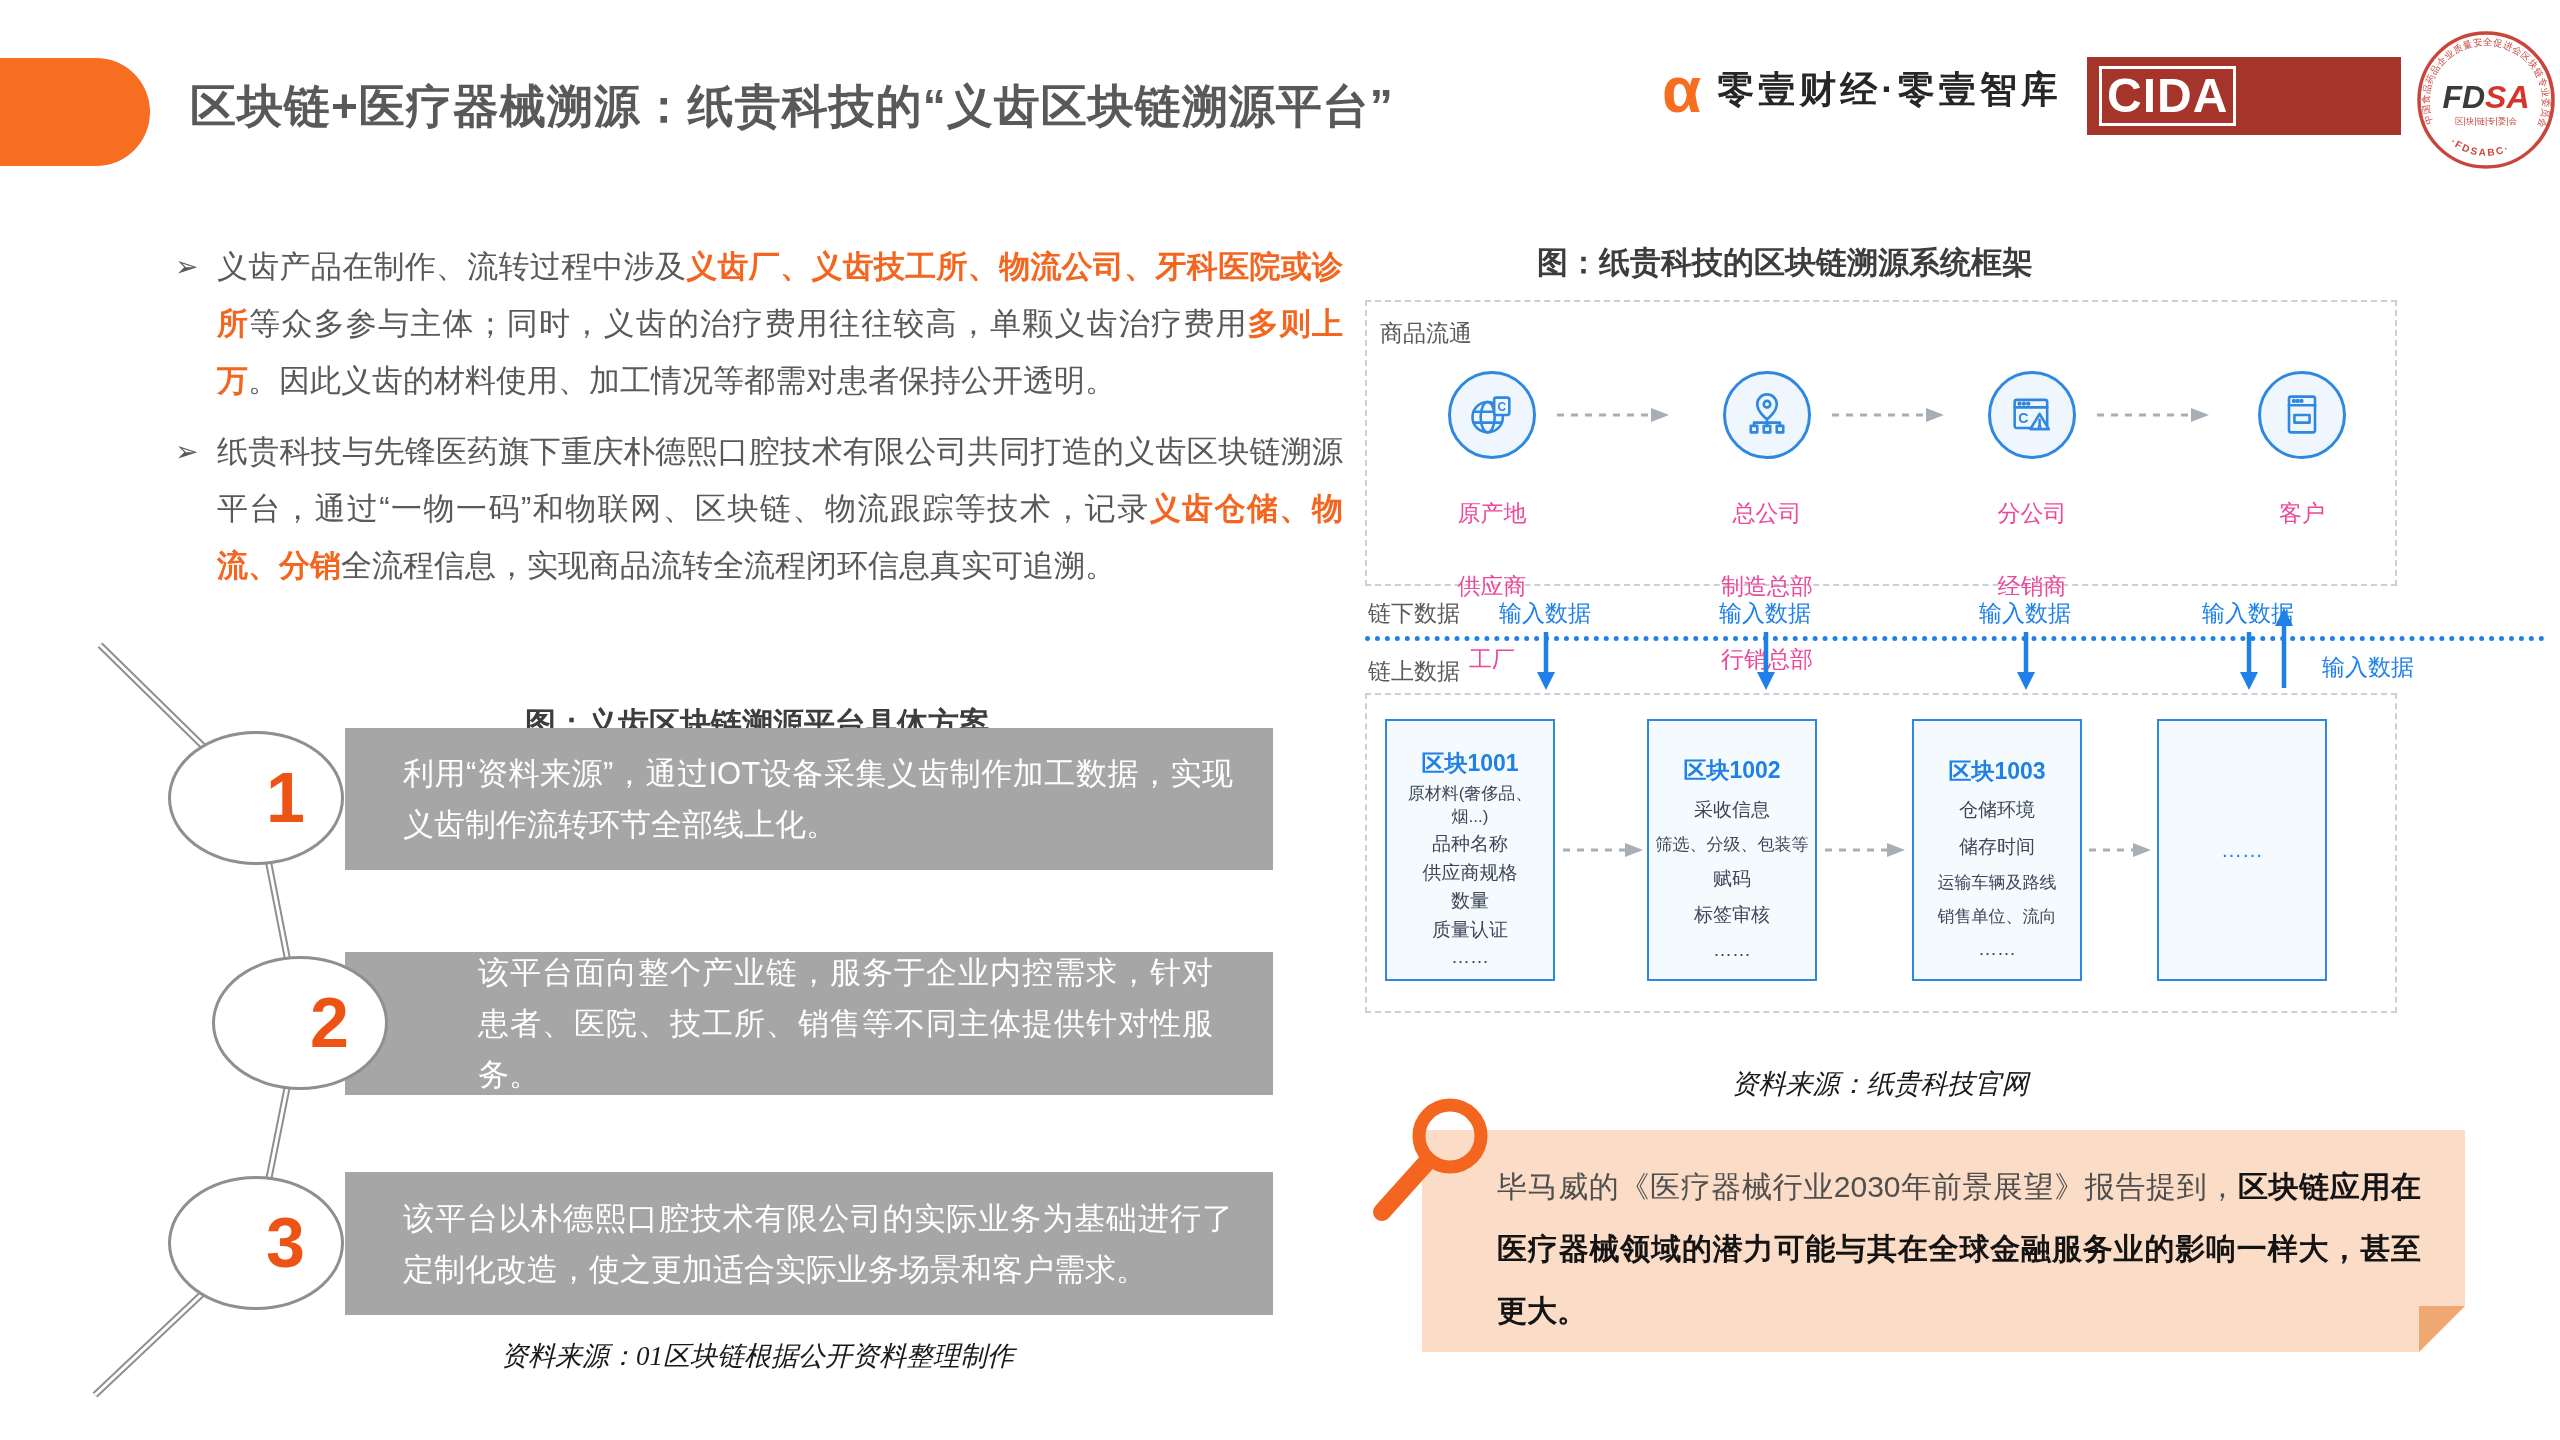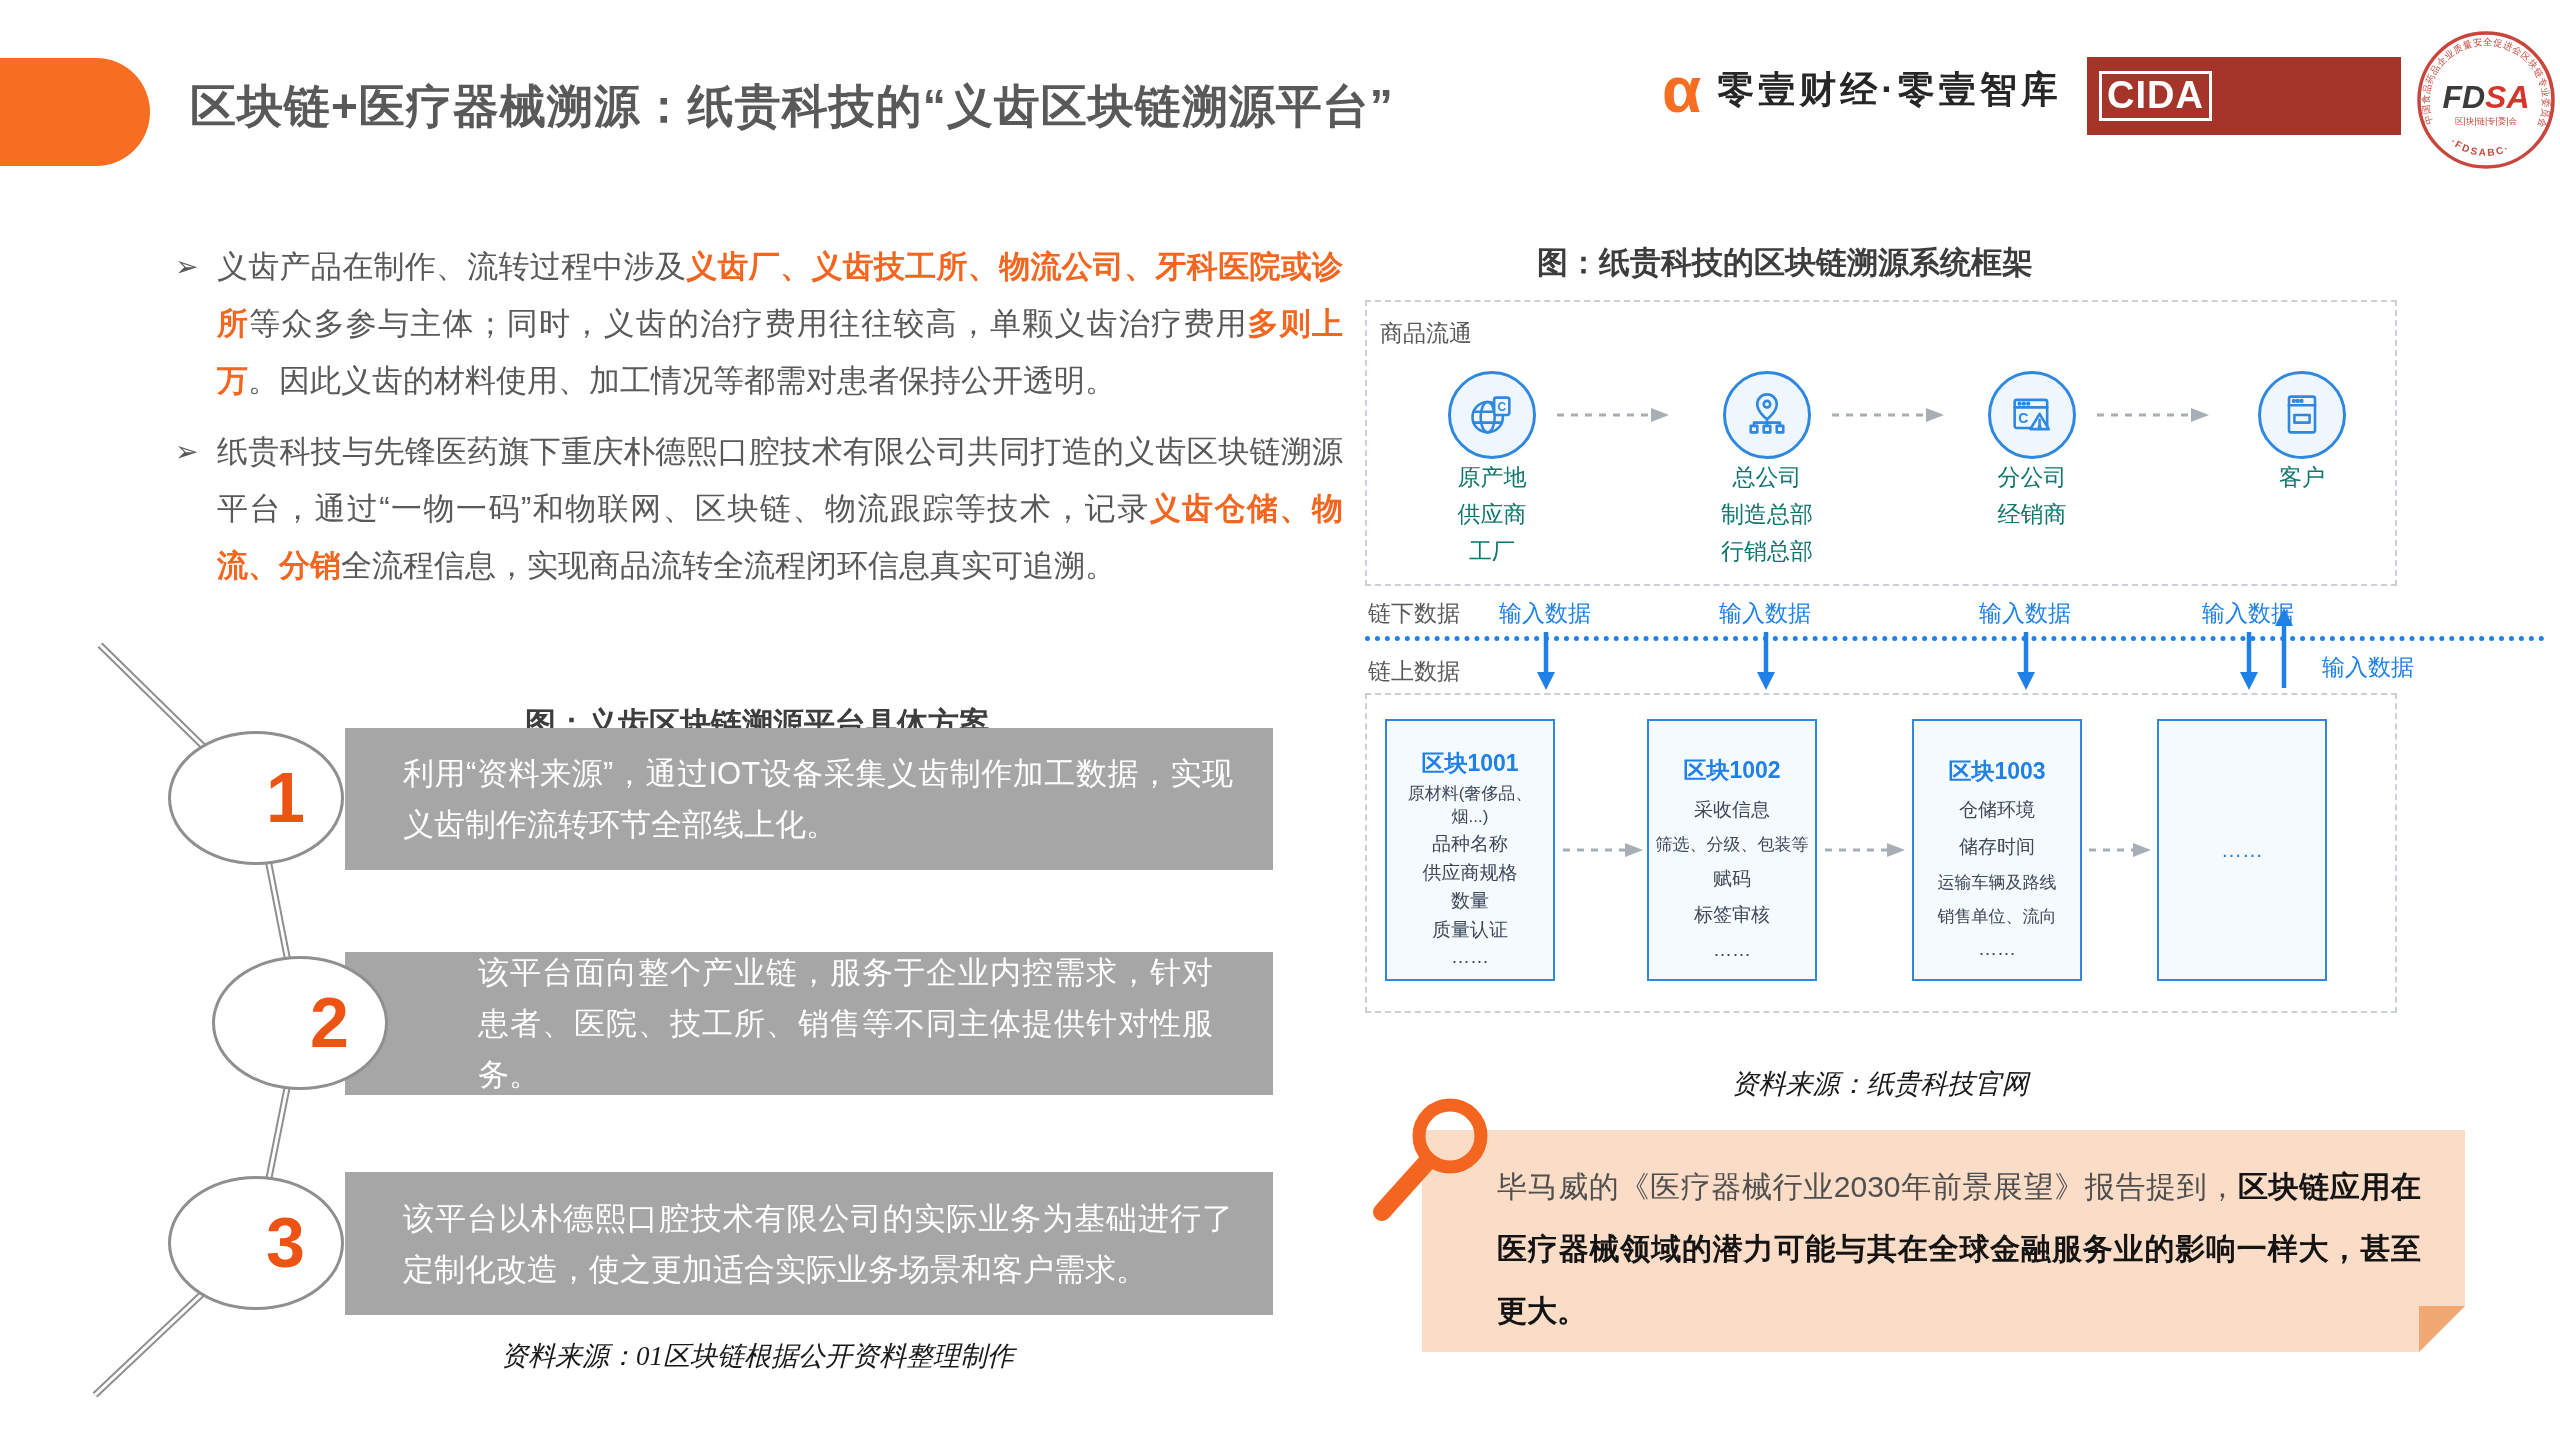--- a/index.html
+++ b/index.html
@@ -9,21 +9,21 @@
   
   .pill{position:absolute;left:0;top:58px;width:150px;height:108px;background:#F86E21;
         border-radius:0 54px 54px 0;}
   .page-title{position:absolute;left:190px;top:76px;font-size:46px;font-weight:bold;color:#595959;
         letter-spacing:1px;white-space:nowrap;}
   .logo01{position:absolute;left:1662px;top:58px;display:flex;align-items:center;gap:16px;}
   .alpha{font-size:64px;line-height:1;color:#F86E21;font-weight:bold;}
   .logo01-text{font-size:37px;font-weight:bold;color:#262626;letter-spacing:4px;}
   .cida{position:absolute;left:2087px;top:57px;width:314px;height:78px;background:#A5352B;
         display:flex;align-items:center;gap:12px;padding-left:12px;box-sizing:border-box;}
-  .cida-abbr{border:3px solid #fff;color:#fff;font-size:38px;font-weight:bold;letter-spacing:1px;
+  .cida-abbr{border:3px solid #fff;color:#fff;font-size:48px;font-weight:bold;letter-spacing:1px;
         padding:1px 5px;line-height:1.1;text-align:right;}
   .cida-right{display:flex;flex-direction:column;line-height:1.15;}
   .cida-cn{color:#fff;font-size:27px;font-weight:bold;letter-spacing:3px;}
   .cida-en{color:#fff;font-size:13.5px;margin-top:3px;}
   .seal{position:absolute;left:2412px;top:26px;}
 
   
   .bullets{position:absolute;left:175px;top:238px;width:1168px;}
   .bullet{display:flex;font-size:31px;color:#595959;line-height:57px;text-align:justify;margin-bottom:14px;}
   .bullet-marker{flex:none;width:42px;color:#595959;font-size:28px;}
@@ -45,21 +45,21 @@
 
   
   .fig2-title{position:absolute;left:1270px;top:242px;width:1030px;text-align:center;
         font-size:31px;font-weight:bold;color:#3d3d3d;}
   .dashbox{position:absolute;border:2px dashed #CBD0D8;box-sizing:border-box;background:#fff;}
   .boxA{left:1365px;top:300px;width:1032px;height:286px;}
   .flow-label{position:absolute;left:13px;top:16px;font-size:23px;color:#595959;}
   .node{position:absolute;width:200px;text-align:center;}
   .node-circle{width:88px;height:88px;margin:0 auto;border:3px solid #2F88E0;border-radius:50%;
         background:#EFF6FE;display:flex;align-items:center;justify-content:center;box-sizing:border-box;}
-  .node-line{font-size:23px;color:#0f766e;line-height:37px;}
+  .node-line{font-size:23px;color:#ec4899;line-height:37px;margin-top:36px;}
   .node-line:first-of-type{margin-top:12px;}
   .gray-arrow{position:absolute;}
 
   .band-label{position:absolute;font-size:23px;color:#595959;}
   .dotline{position:absolute;left:1365px;top:636px;width:1180px;border-top:5px dotted #1F80E8;}
   .input-label{position:absolute;width:140px;text-align:center;font-size:23px;color:#1F80E8;}
   .blue-arrow{position:absolute;}
 
   .boxB{left:1365px;top:693px;width:1032px;height:320px;}
   .block{position:absolute;top:24px;width:170px;height:262px;border:2px solid #2F88E0;background:#F5FAFF;

